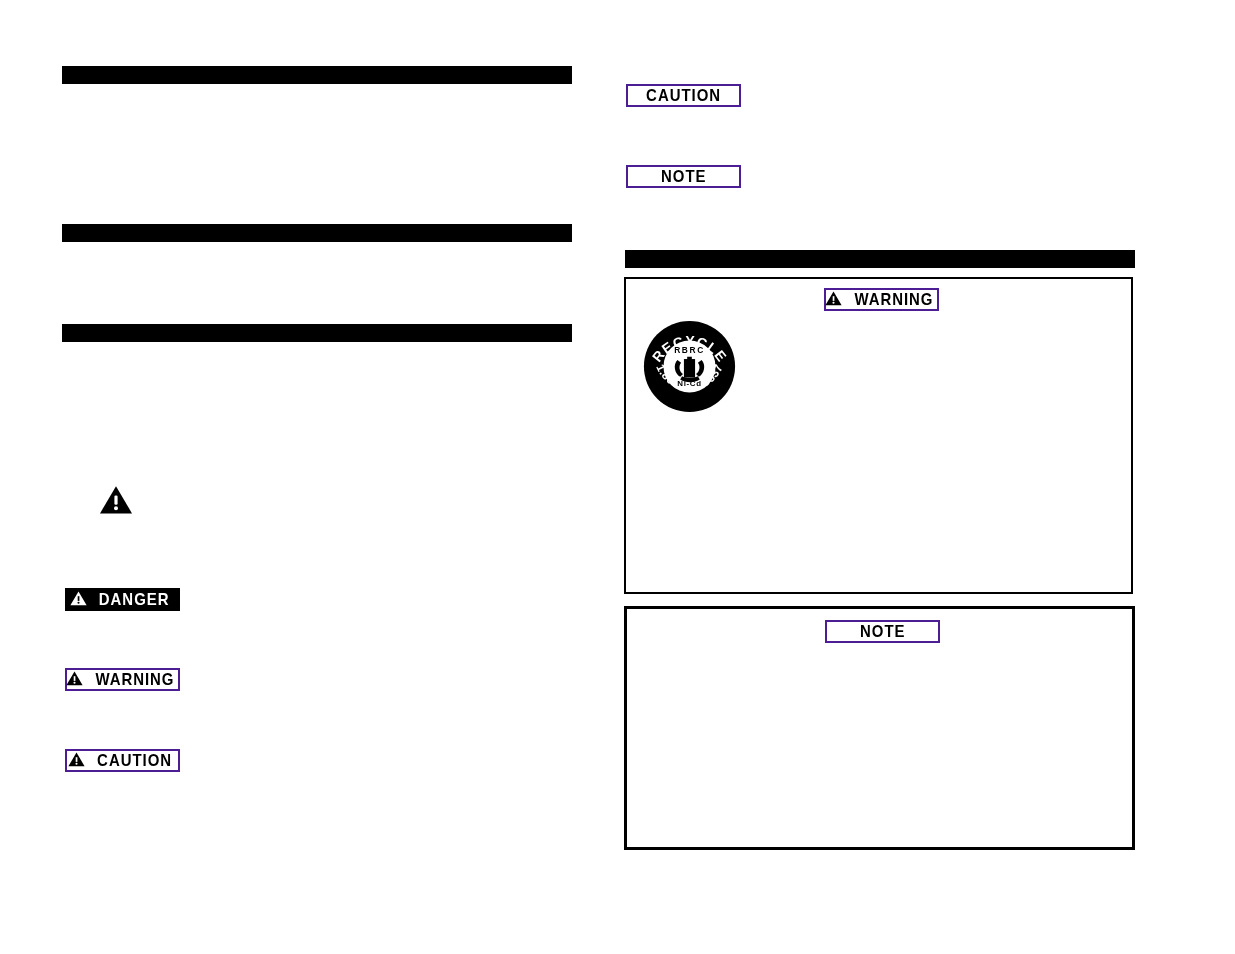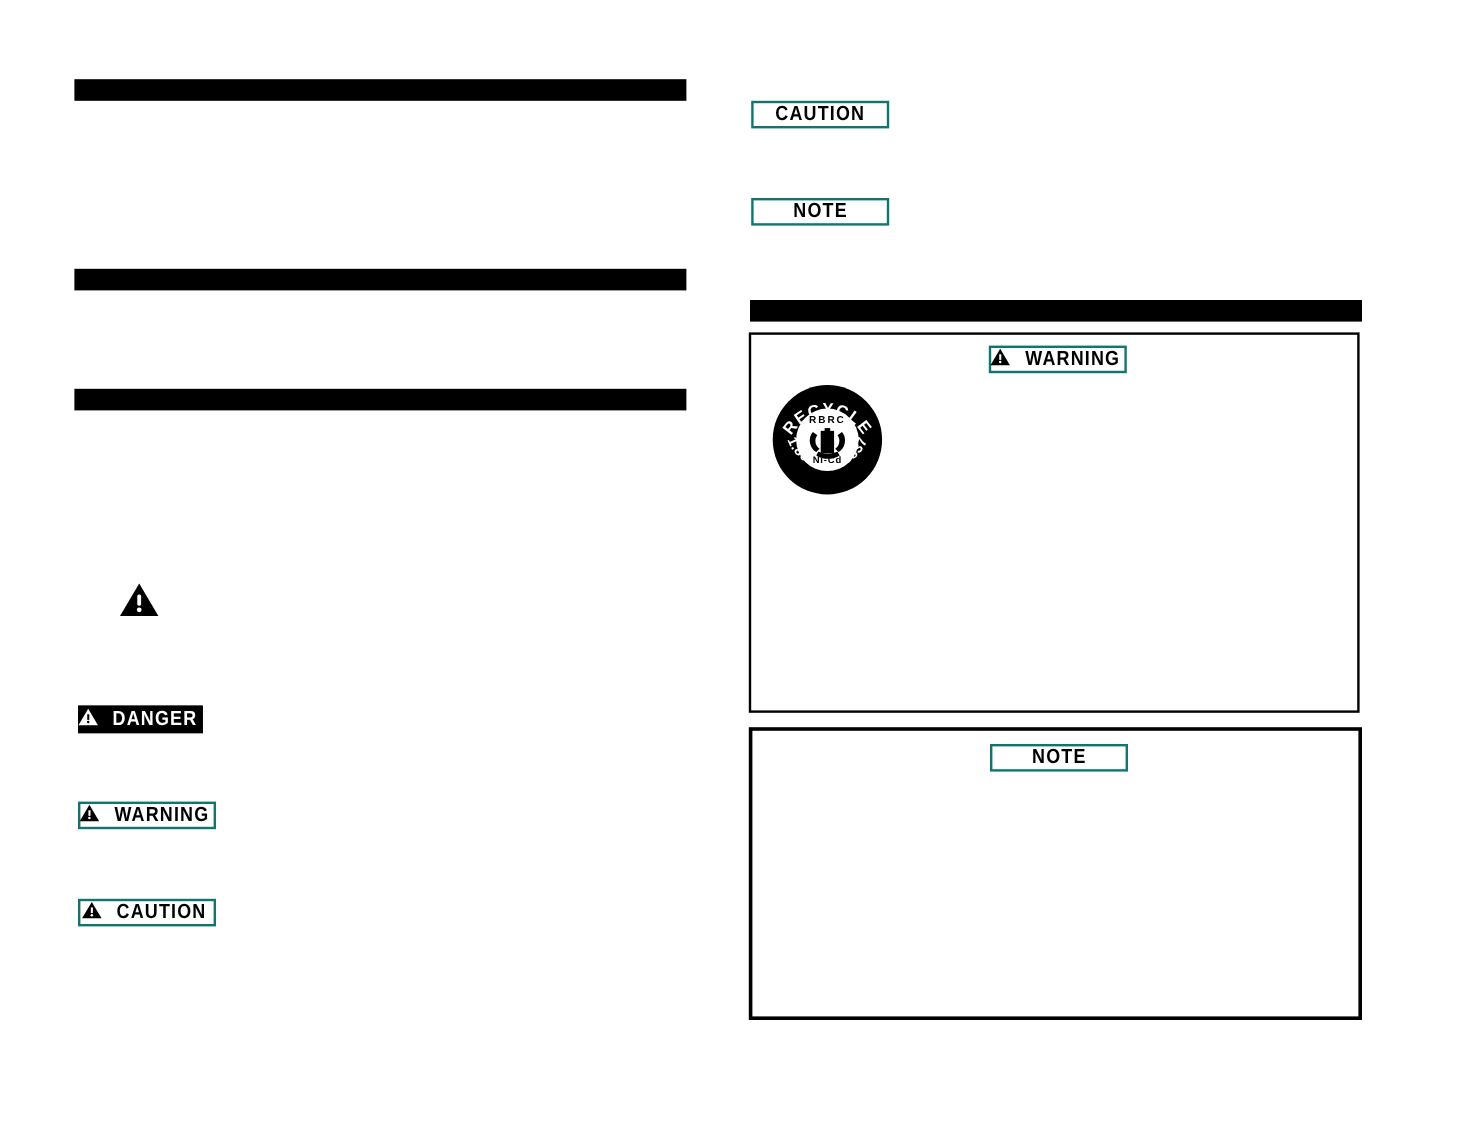--- a/index.html
+++ b/index.html
@@ -24,25 +24,25 @@
   .section-bar {
     position: absolute;
     background: #000000;
   }
 
   
   .badge {
     position: absolute;
     box-sizing: border-box;
     display: flex;
-    align-items: flex-start;
+    align-items: center;
     justify-content: center;
     gap: 7px;
     background: #ffffff;
-    border: 2px solid #0f766e;
+    border: 2px solid #4c1d95;
     font-family: "Liberation Sans", sans-serif;
     font-weight: 700;
     letter-spacing: 1.1px;
     color: #000000;
     line-height: 1;
     white-space: nowrap;
   }
   .badge.inverted {
     background: #000000;
     border-color: #000000;
@@ -88,21 +88,21 @@
     <div class="section-bar" id="bar-l3" style="left: 62px; top: 324px; width: 510px; height: 18px;"></div>
 
     <div class="alert-symbol" id="alert-symbol" style="left: 99px; top: 485px; width: 34px; height: 34px;">
       <svg width="34" height="30" viewBox="0 0 34 30" aria-hidden="true">
         <path d="M17 1.2 L33 28.4 L1 28.4 Z" fill="#000000"></path>
         <rect x="15.4" y="10.5" width="3.2" height="9.2" rx="1.3" fill="#ffffff"></rect>
         <circle cx="17" cy="23.2" r="2.0" fill="#ffffff"></circle>
       </svg>
     </div>
 
-    <div class="badge inverted" id="badge-danger" style="left: 65px; top: 588px; width: 104px; height: 23px; font-size: 17px;">
+    <div class="badge inverted" id="badge-danger" style="left: 65px; top: 588px; width: 115px; height: 23px; font-size: 17px;">
       <span class="tri">
         <svg width="17" height="15" viewBox="0 0 17 15" aria-hidden="true">
           <path d="M8.5 0.6 L16.6 14.3 L0.4 14.3 Z" fill="#ffffff"></path>
           <rect x="7.7" y="5.2" width="1.7" height="4.7" fill="#000000"></rect>
           <circle cx="8.5" cy="11.7" r="1.05" fill="#000000"></circle>
         </svg>
       </span>
       <span class="badge-label">DANGER</span>
     </div>
 

